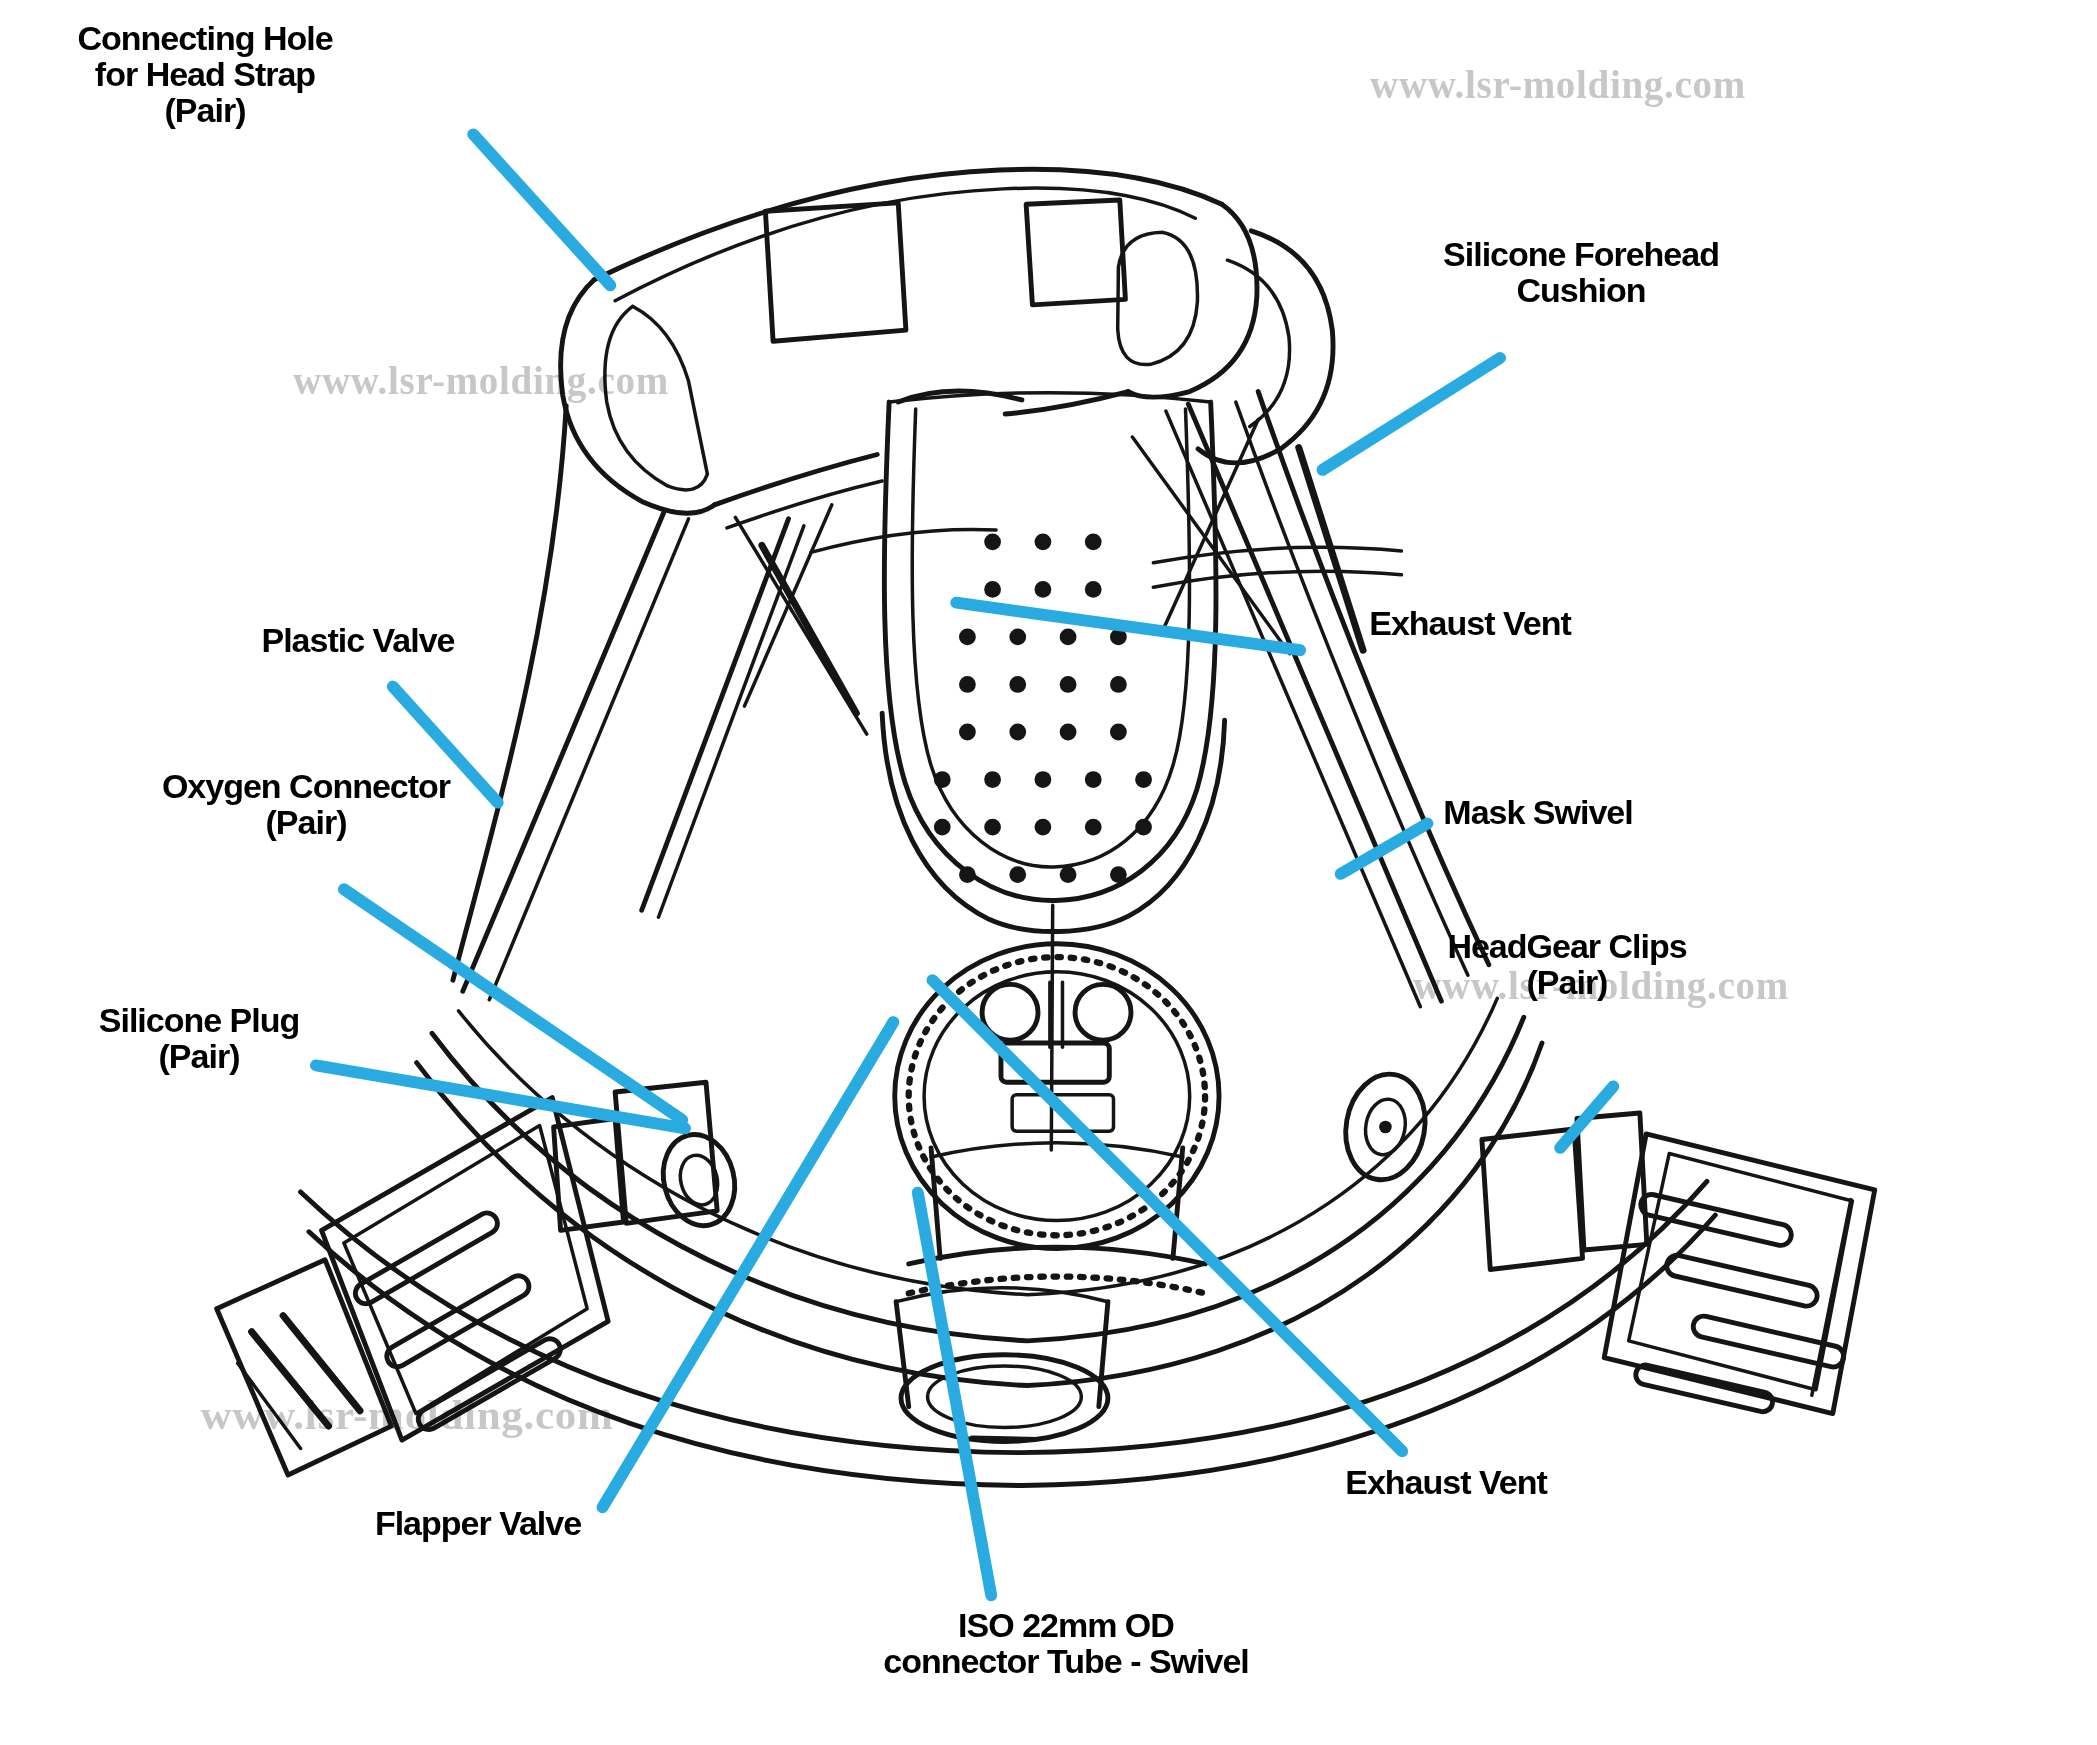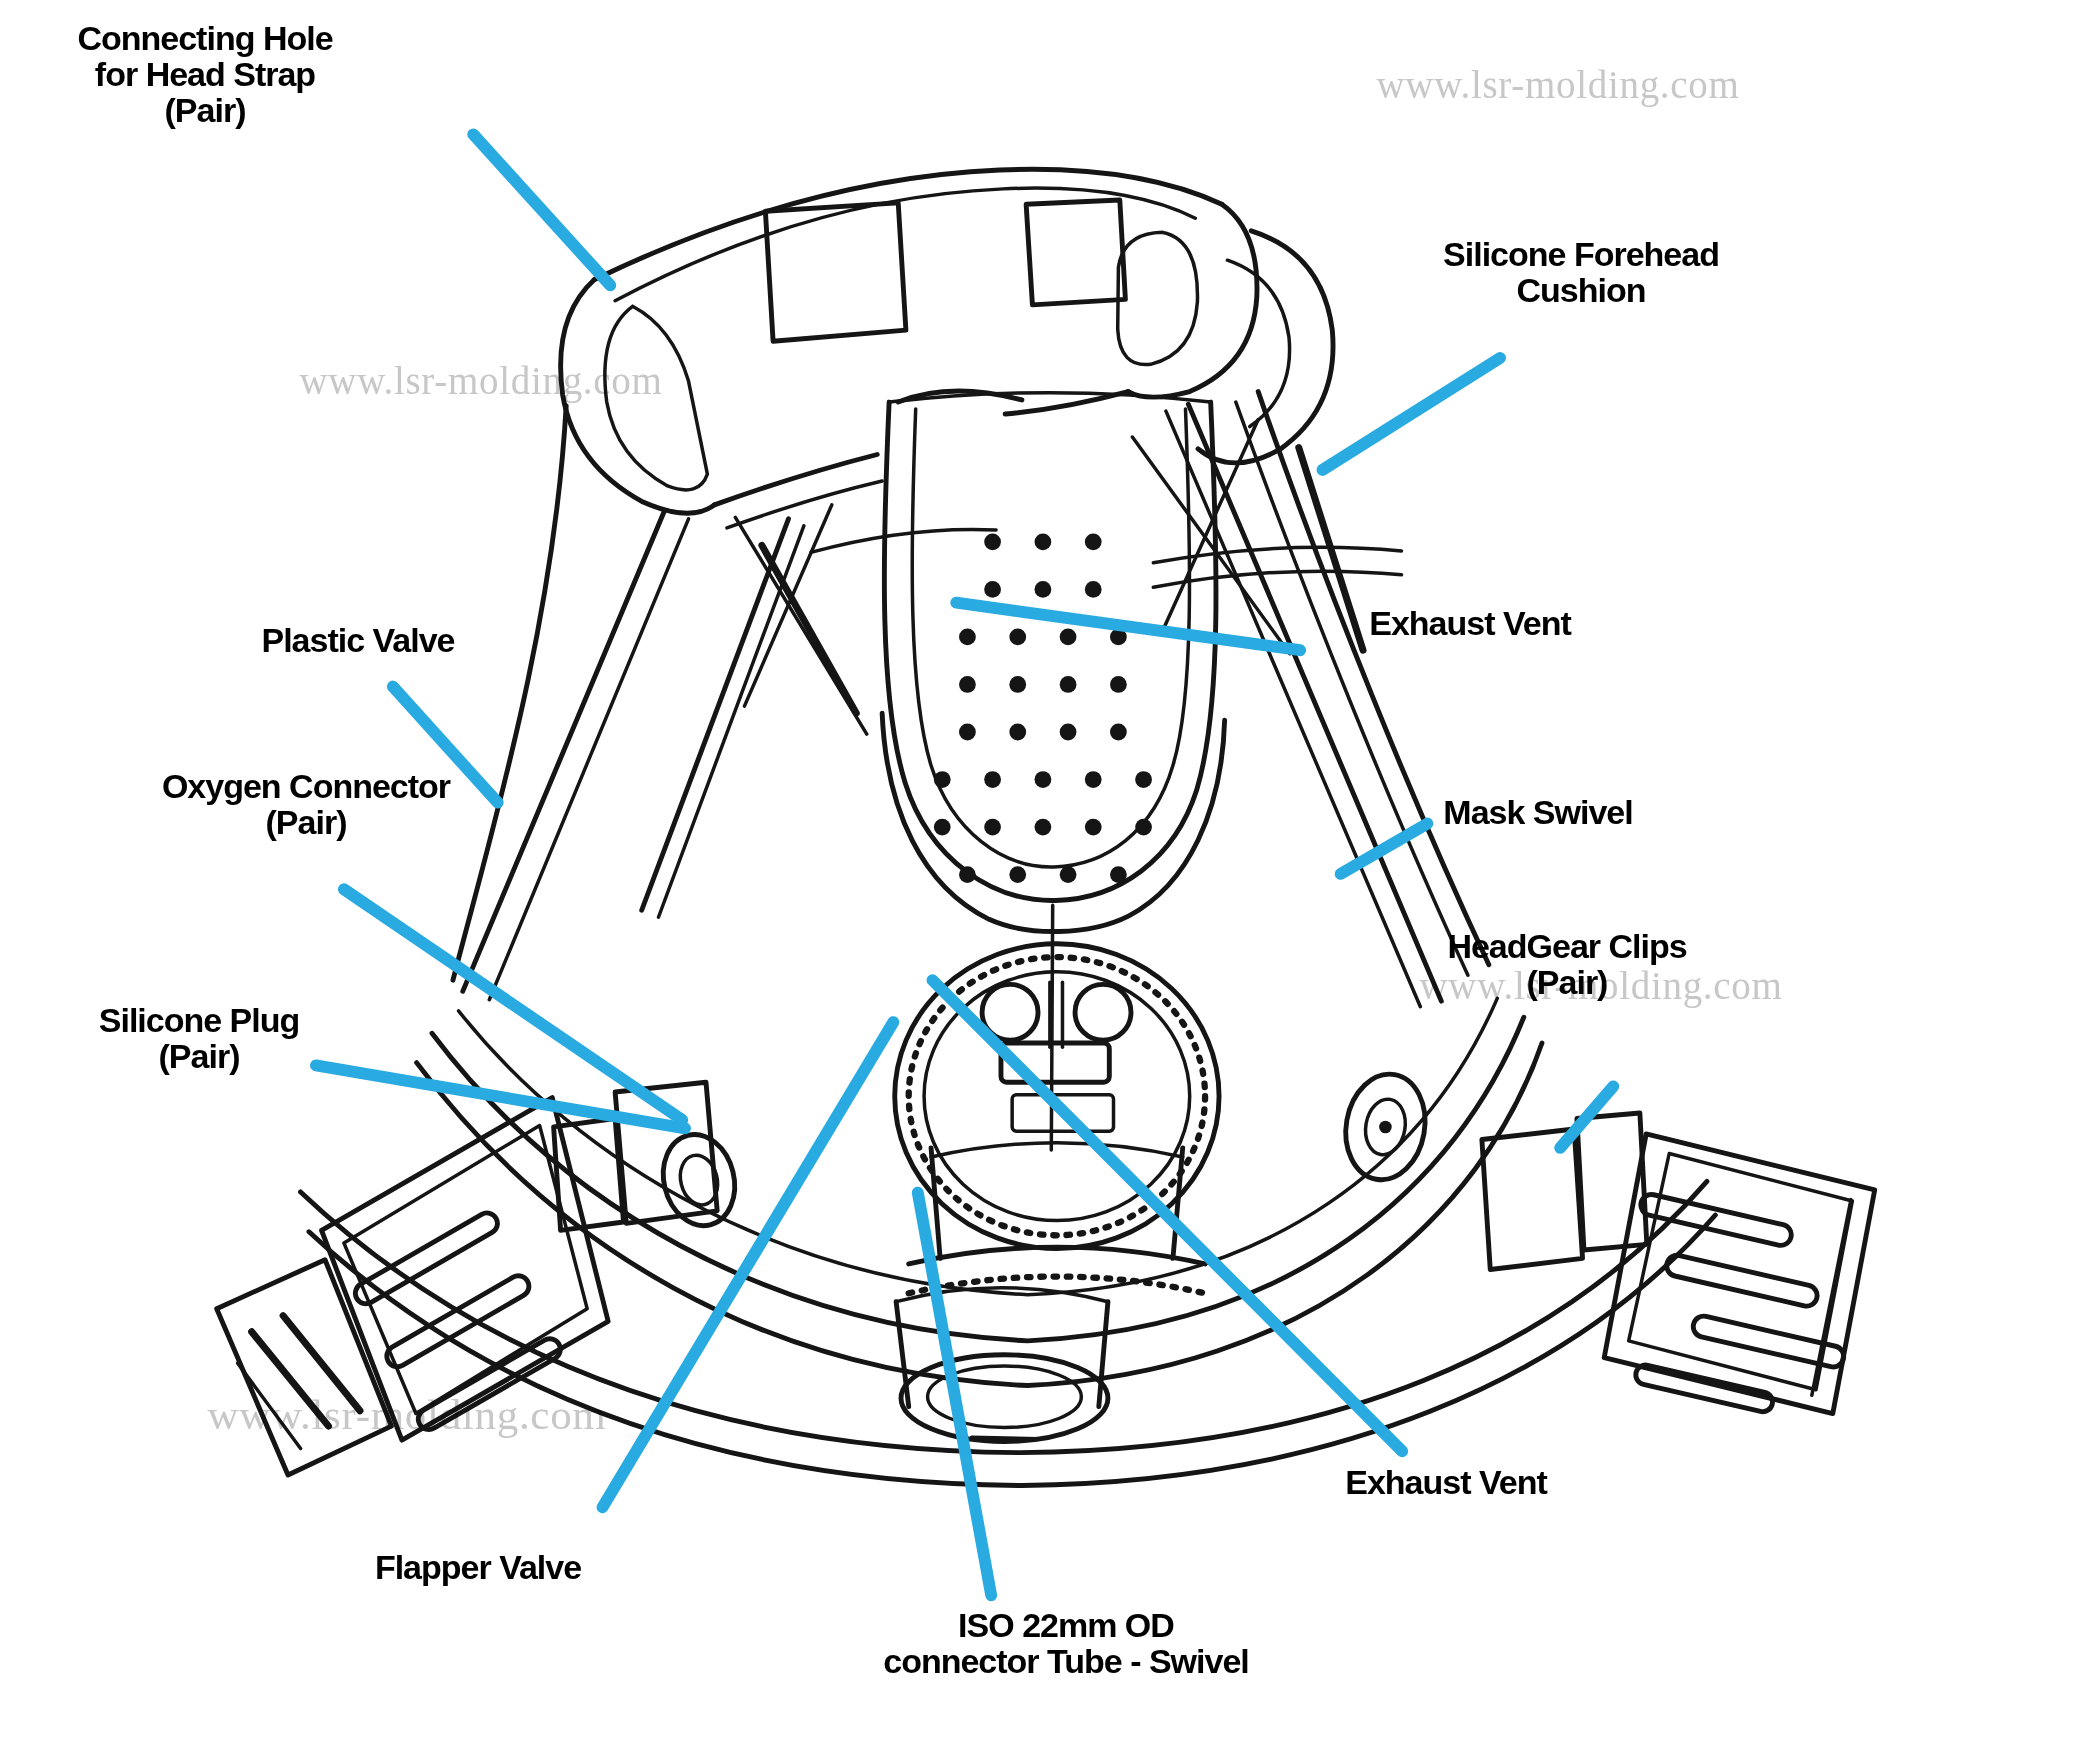--- a/index.html
+++ b/index.html
@@ -9,21 +9,21 @@
   #art path,#art polygon,#art line,#art ellipse,#art rect,#art circle{
       fill:none;stroke:#151515;stroke-width:7;stroke-linecap:round;stroke-linejoin:round;}
   #art .fine{stroke-width:5;}
   #art .dot{fill:#151515;stroke:none;}
   #art .knurl{stroke-dasharray:5 14;stroke-width:9;}
   #art .hatch{stroke-width:10;}
   .label{position:absolute;transform:translateX(-50%);text-align:center;
          color:#000;font-weight:700;font-size:34px;line-height:1.07;
          letter-spacing:-1px;white-space:pre-line;}
   .watermark{position:absolute;transform:translateX(-50%);white-space:nowrap;
-         font-family:"Liberation Serif",serif;font-weight:400;color:#c7c7c7;
+         font-family:"Liberation Serif",serif;font-weight:700;color:#c7c7c7;
          mix-blend-mode:multiply;letter-spacing:0.7px;}
 </style>
 </head>
 <body>
 
 <div id="canvas">
 
   <svg id="art" viewBox="0 0 3000 2496">
     <g>
       <path d="M 850,400 Q 1150,255 1430,243 Q 1625,235 1748,292"></path>
@@ -211,20 +211,20 @@
 Cushion</div>
       <div class="label" style="left: 358px; top: 622px; color: rgb(0, 0, 0);">Plastic Valve</div>
       <div class="label" style="left: 1470px; top: 605px; color: rgb(0, 0, 0);">Exhaust Vent</div>
       <div class="label" style="left: 306px; top: 768px; color: rgb(0, 0, 0);">Oxygen Connector
 (Pair)</div>
       <div class="label" style="left: 199px; top: 986px; color: rgb(0, 0, 0); margin-top: 16px;">Silicone Plug
 (Pair)</div>
       <div class="label" style="left: 1538px; top: 794px; color: rgb(0, 0, 0);">Mask Swivel</div>
       <div class="label" style="left: 1567px; top: 928px; color: rgb(0, 0, 0);">HeadGear Clips
 (Pair)</div>
-      <div class="label" style="left: 478px; top: 1505px; color: rgb(0, 0, 0); margin-top: 44px;">Flapper Valve</div>
+      <div class="label" style="left: 478px; top: 1505px; color: rgb(0, 0, 0);">Flapper Valve</div>
       <div class="label" style="left: 1446px; top: 1464px; color: rgb(0, 0, 0);">Exhaust Vent</div>
       <div class="label" style="left: 1028px; top: 1607px; color: rgb(0, 0, 0); margin-left: 38px;">ISO 22mm OD
 connector Tube - Swivel</div>
     </div>
 
 </div>
 
 
 </body></html>

